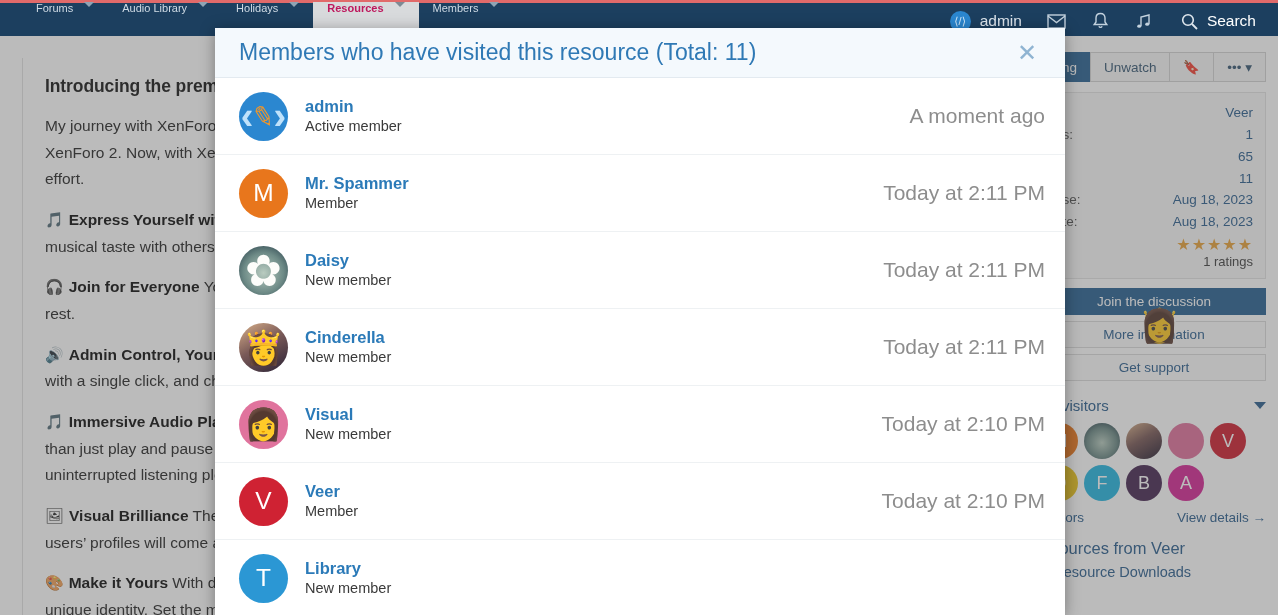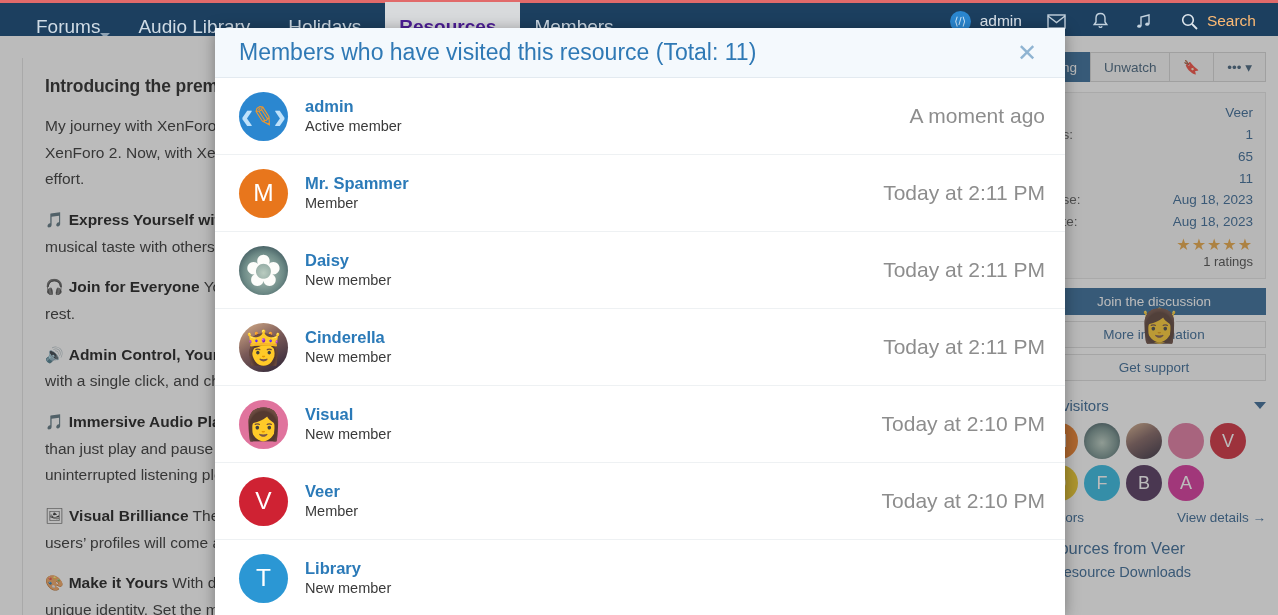--- a/index.html
+++ b/index.html
@@ -14,43 +14,43 @@
   #page-root { position:absolute; inset:0; }
 
   .topbar {
     position:absolute; top:0; left:0; width:1278px; height:36px;
     background:#1c3f5f;
     border-top:3px solid #e16a6a;
     display:flex; align-items:center;
   }
   .nav-left { display:flex; align-items:center; height:36px; margin-left:22px; }
   .nav-item {
-    display:flex; align-items:flex-end; 
+    display:flex; align-items:flex-start; gap:11px;
     height:36px; padding:0 14px;
-    color:#cfdbe5; font-size:19px; white-space:nowrap;
-  }
-  .nav-item.active { background:#d8dadc; color:#4c1d95; font-weight:bold; }
+    color:#cfdbe5; font-size:11px; white-space:nowrap;
+  }
+  .nav-item.active { background:#d8dadc; color:#be185d; font-weight:bold; }
   .nav-item.active .caret { border-top-color:#7d8a94; }
   .caret {
     width:0;height:0;border-left:5px solid transparent;border-right:5px solid transparent;
     border-top:5px solid #8fa3b4;
   }
   .nav-right {
     position:absolute; right:12px; top:0; height:36px;
     display:flex; align-items:center; gap:0px;
   }
   .nav-user { display:flex; align-items:center; gap:9px; padding:0 12px; color:#dfe7ee; font-size:15.5px; }
   .nav-avatar {
     width:21px;height:21px;border-radius:50%;
     background:#2b87d0; position:relative; overflow:hidden;
     display:flex;align-items:center;justify-content:center;
     font-size:11px; color:#cfe8fa;
   }
   .nav-icon { padding:0 13px; color:#c3d2de; display:flex;align-items:center; }
-  .nav-search { display:flex;align-items:center;gap:9px;padding:0 10px 0 16px;color:#fdba74;font-size:15.5px;}
+  .nav-search { display:flex;align-items:center;gap:9px;padding:0 10px 0 16px;color:#ffffff;font-size:15.5px;}
 
   .page-body { position:absolute; top:36px; left:0; width:1278px; height:579px; background:#fff; display:flex; }
   .left-col { width:1042px; padding:22px 0 0 8px; position:relative; }
   .article-card {
     margin-left:14px; margin-right:10px; border:1px solid #e2e2e2; border-top:none;
     padding:18px 22px 10px 22px; background:#fff; height:560px;
   }
   .art-title { font-size:17.5px; font-weight:bold; color:#1b1b1b; margin-bottom:16px; letter-spacing:-0.1px;}
   .art-p { font-size:15.5px; color:#2a2a2a; line-height:1.72; margin-bottom:14px; }
   .art-p b { color:#111; }

